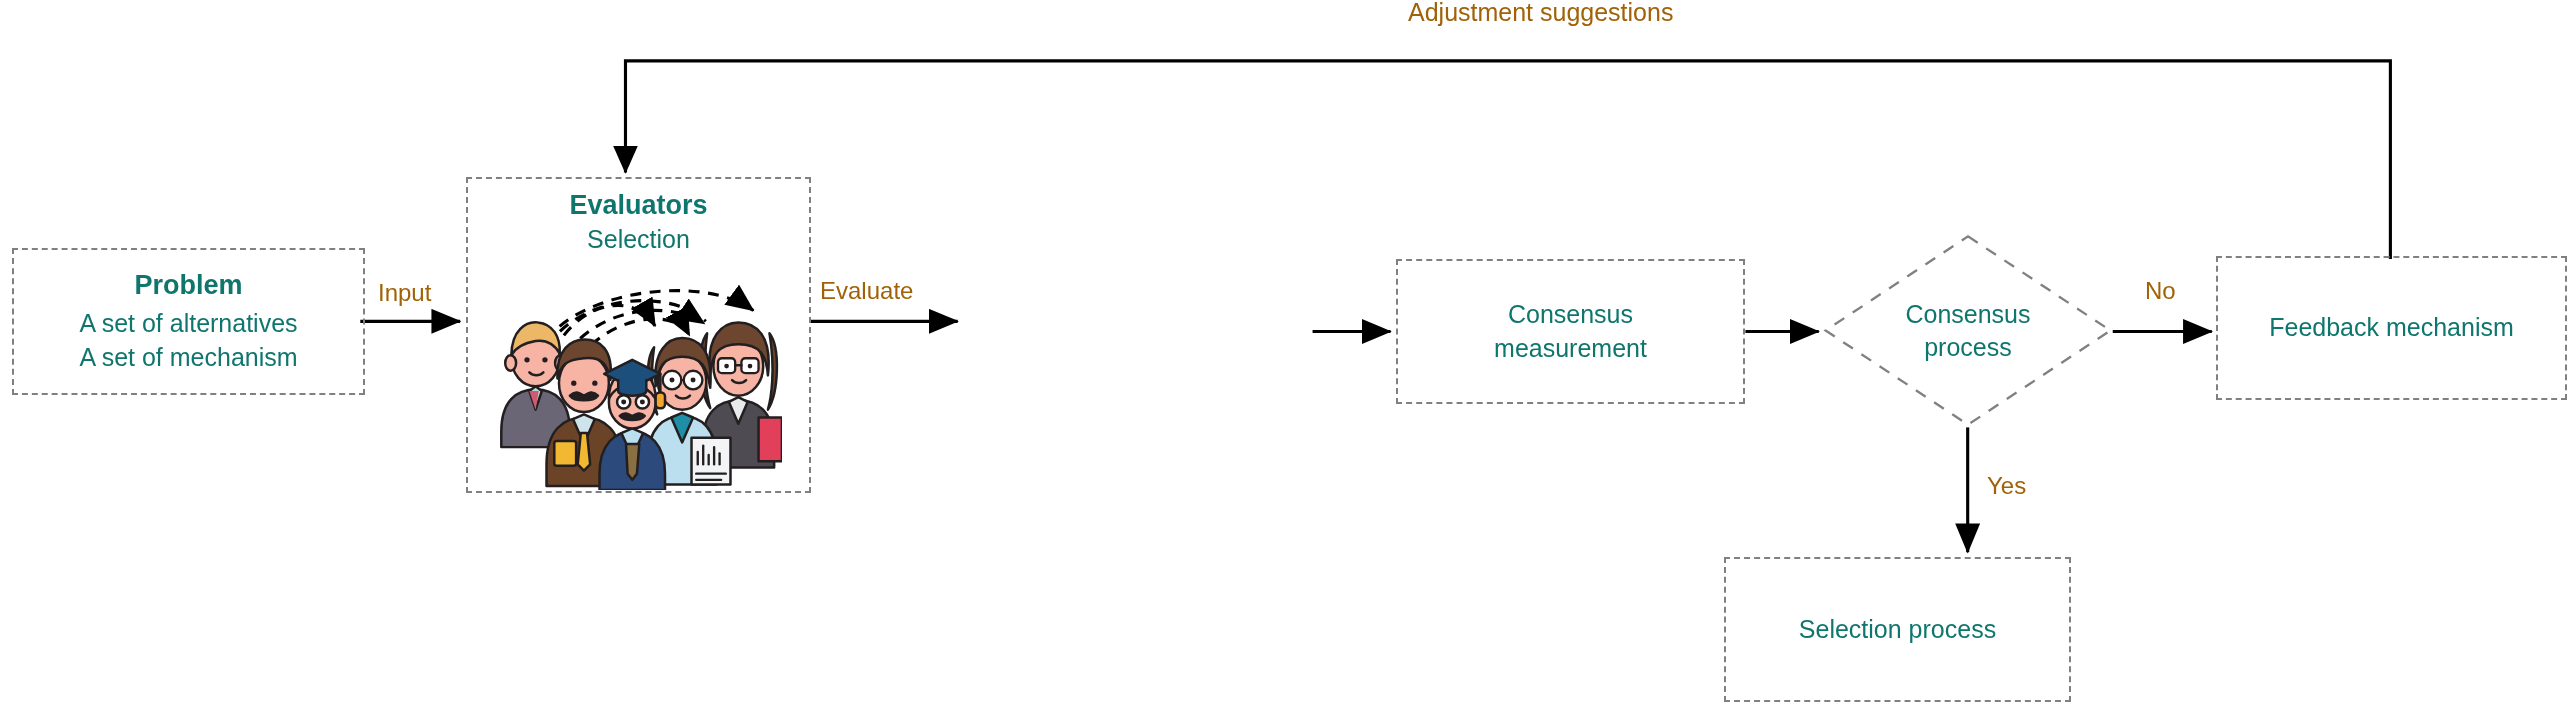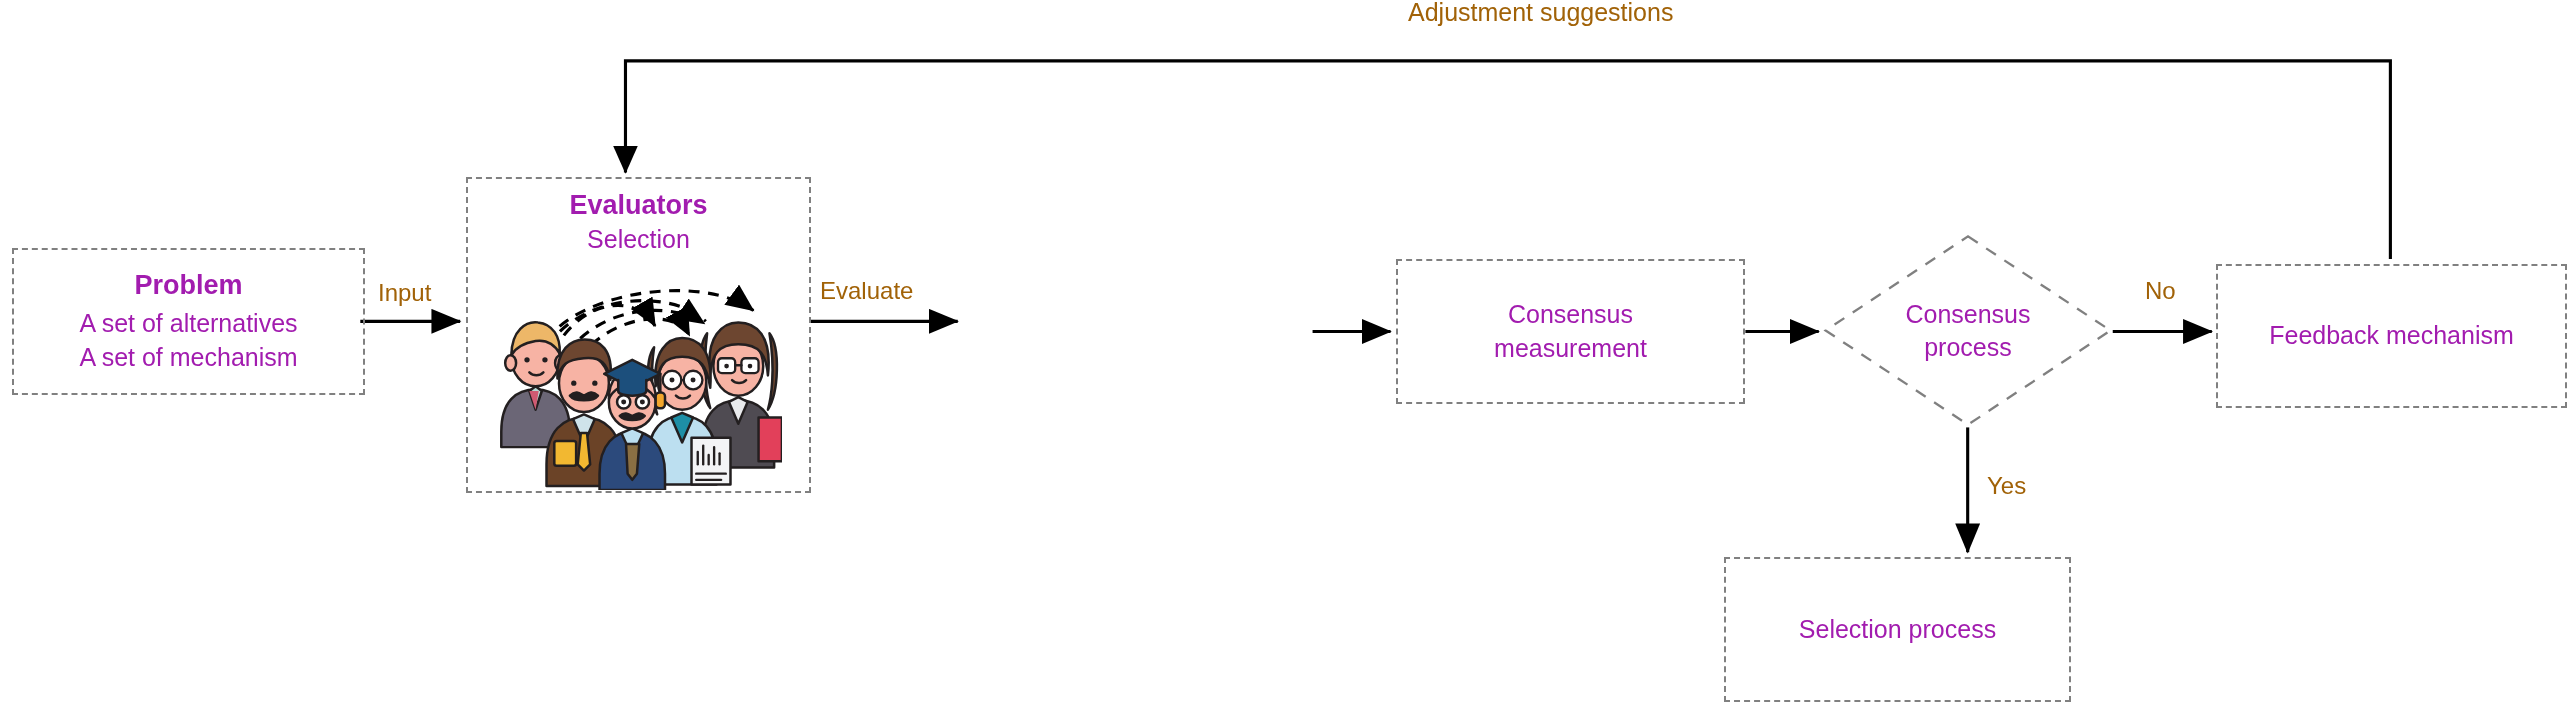--- a/index.html
+++ b/index.html
@@ -24,21 +24,21 @@
     pointer-events: none;
   }
   .node {
     position: absolute;
     box-sizing: border-box;
     display: flex;
     flex-direction: column;
     align-items: center;
     justify-content: center;
     text-align: left;
-    color: #a21caf;
+    color: #0f766e;
   }
   .dashed-box {
     border: 2.3px dashed #808080;
     background: transparent;
   }
   .node .title {
     font-weight: bold;
     font-size: 26.5px;
     line-height: 1.28;
   }
@@ -63,21 +63,21 @@
   #evaluators-box {
     left: 466px; top: 177px; width: 345px; height: 316px;
     justify-content: flex-start;
     padding-top: 9.4px;
   }
   #evaluators-box .title { font-size: 27px; }
   #evaluators-box .line { font-size: 25px; }
   
   #gathering-preferences-box { left: 963px; top: 259px; width: 349px; height: 145px; }
   #consensus-measurement-box { left: 1396px; top: 259px; width: 349px; height: 145px; }
-  #feedback-mechanism-box   { left: 2216px; top: 264px; width: 351px; height: 144px; }
+  #feedback-mechanism-box   { left: 2216px; top: 256px; width: 351px; height: 144px; }
   #selection-process-box    { left: 1724px; top: 557px; width: 347px; height: 145px; }
   
   #consensus-control-node {
     left: 1823px; top: 234px; width: 290px; height: 193px;
   }
   #consensus-control-node .dlabel {
     position: relative;
     z-index: 2;
     font-size: 25px;
     line-height: 1.32;

